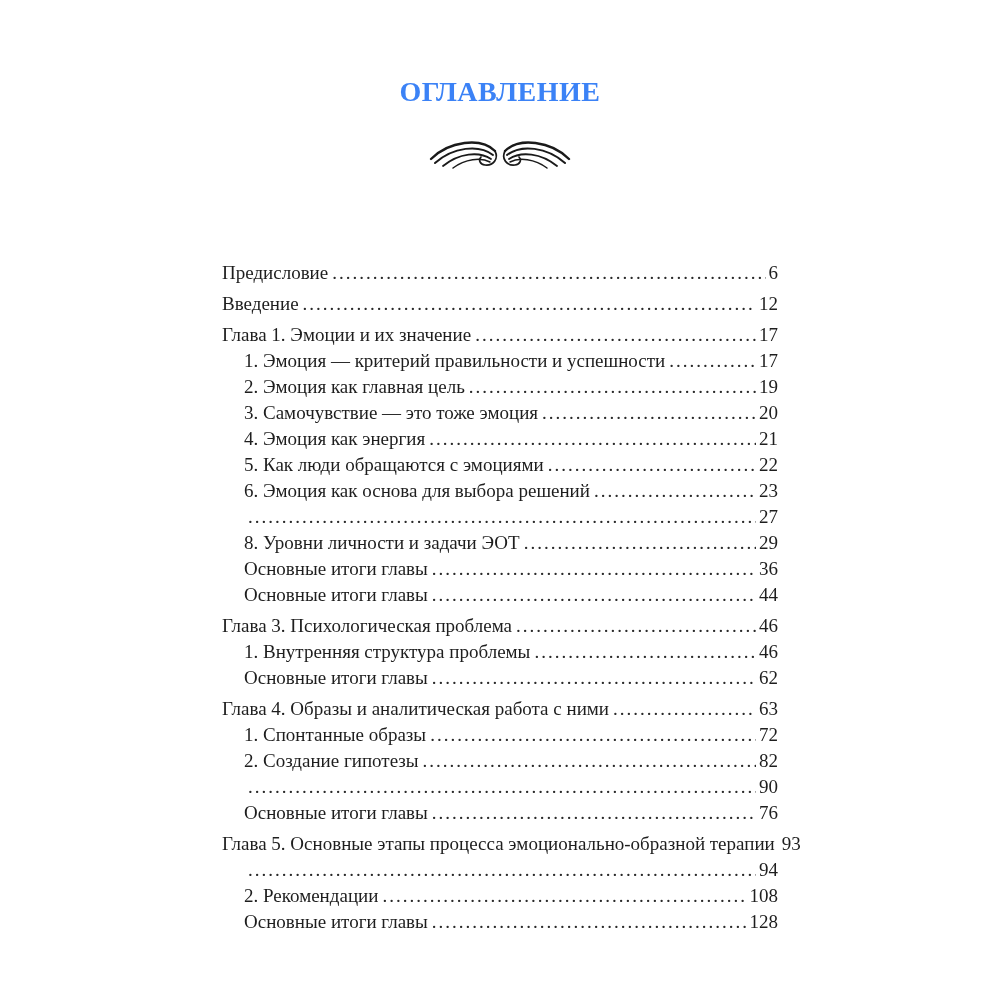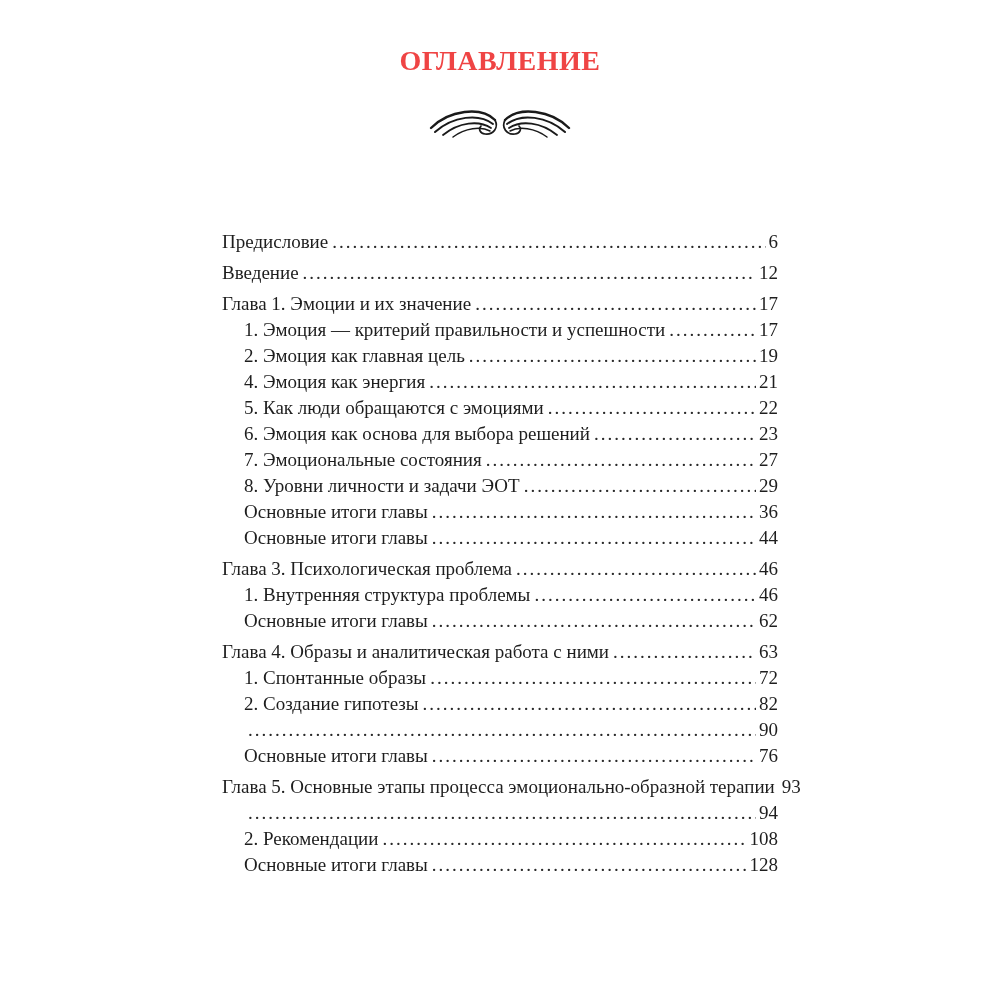--- a/index.html
+++ b/index.html
@@ -11,27 +11,27 @@
     position: relative;
     width: 1000px;
     height: 1000px;
     background: #ffffff;
     font-family: "Liberation Serif", "DejaVu Serif", serif;
     color: #1e1e1e;
     overflow: hidden;
   }
   .title {
     margin: 0;
-    padding-top: 47px;
+    padding-top: 78px;
     text-align: center;
     font-size: 28px;
     line-height: 1;
     font-weight: bold;
     letter-spacing: 0.5px;
-    color: #ef4444;
+    color: #3b82f6;
   }
   .ornament {
     margin-top: 30px;
     text-align: center;
     line-height: 0;
   }
   .toc {
     width: 556px;
     margin-left: 222px;
     margin-top: 84px;
@@ -124,41 +124,45 @@
     <span class="leader"></span>
     <span class="pagenum">17</span>
   </div>
 
   <div class="row sub">
     <span class="row-label">2. Эмоция как главная цель</span>
     <span class="leader"></span>
     <span class="pagenum">19</span>
   </div>
 
+  <div class="row sub">
+    <span class="row-label">3. Самочувствие — это тоже эмоция</span>
+    <span class="leader"></span>
+    <span class="pagenum">20</span>
+  </div>
 
   <div class="row sub">
     <span class="row-label">4. Эмоция как энергия</span>
     <span class="leader"></span>
     <span class="pagenum">21</span>
   </div>
 
   <div class="row sub">
     <span class="row-label">5. Как люди обращаются с эмоциями</span>
     <span class="leader"></span>
     <span class="pagenum">22</span>
   </div>
 
   <div class="row sub">
     <span class="row-label">6. Эмоция как основа для выбора решений</span>
     <span class="leader"></span>
     <span class="pagenum">23</span>
   </div>
 
   <div class="row sub">
-    <span class="row-label">7. Эмоциональные состояния</span>
     <span class="leader"></span>
     <span class="pagenum">27</span>
   </div>
 
   <div class="row sub">
     <span class="row-label">8. Уровни личности и задачи ЭОТ</span>
     <span class="leader"></span>
     <span class="pagenum">29</span>
   </div>
 

